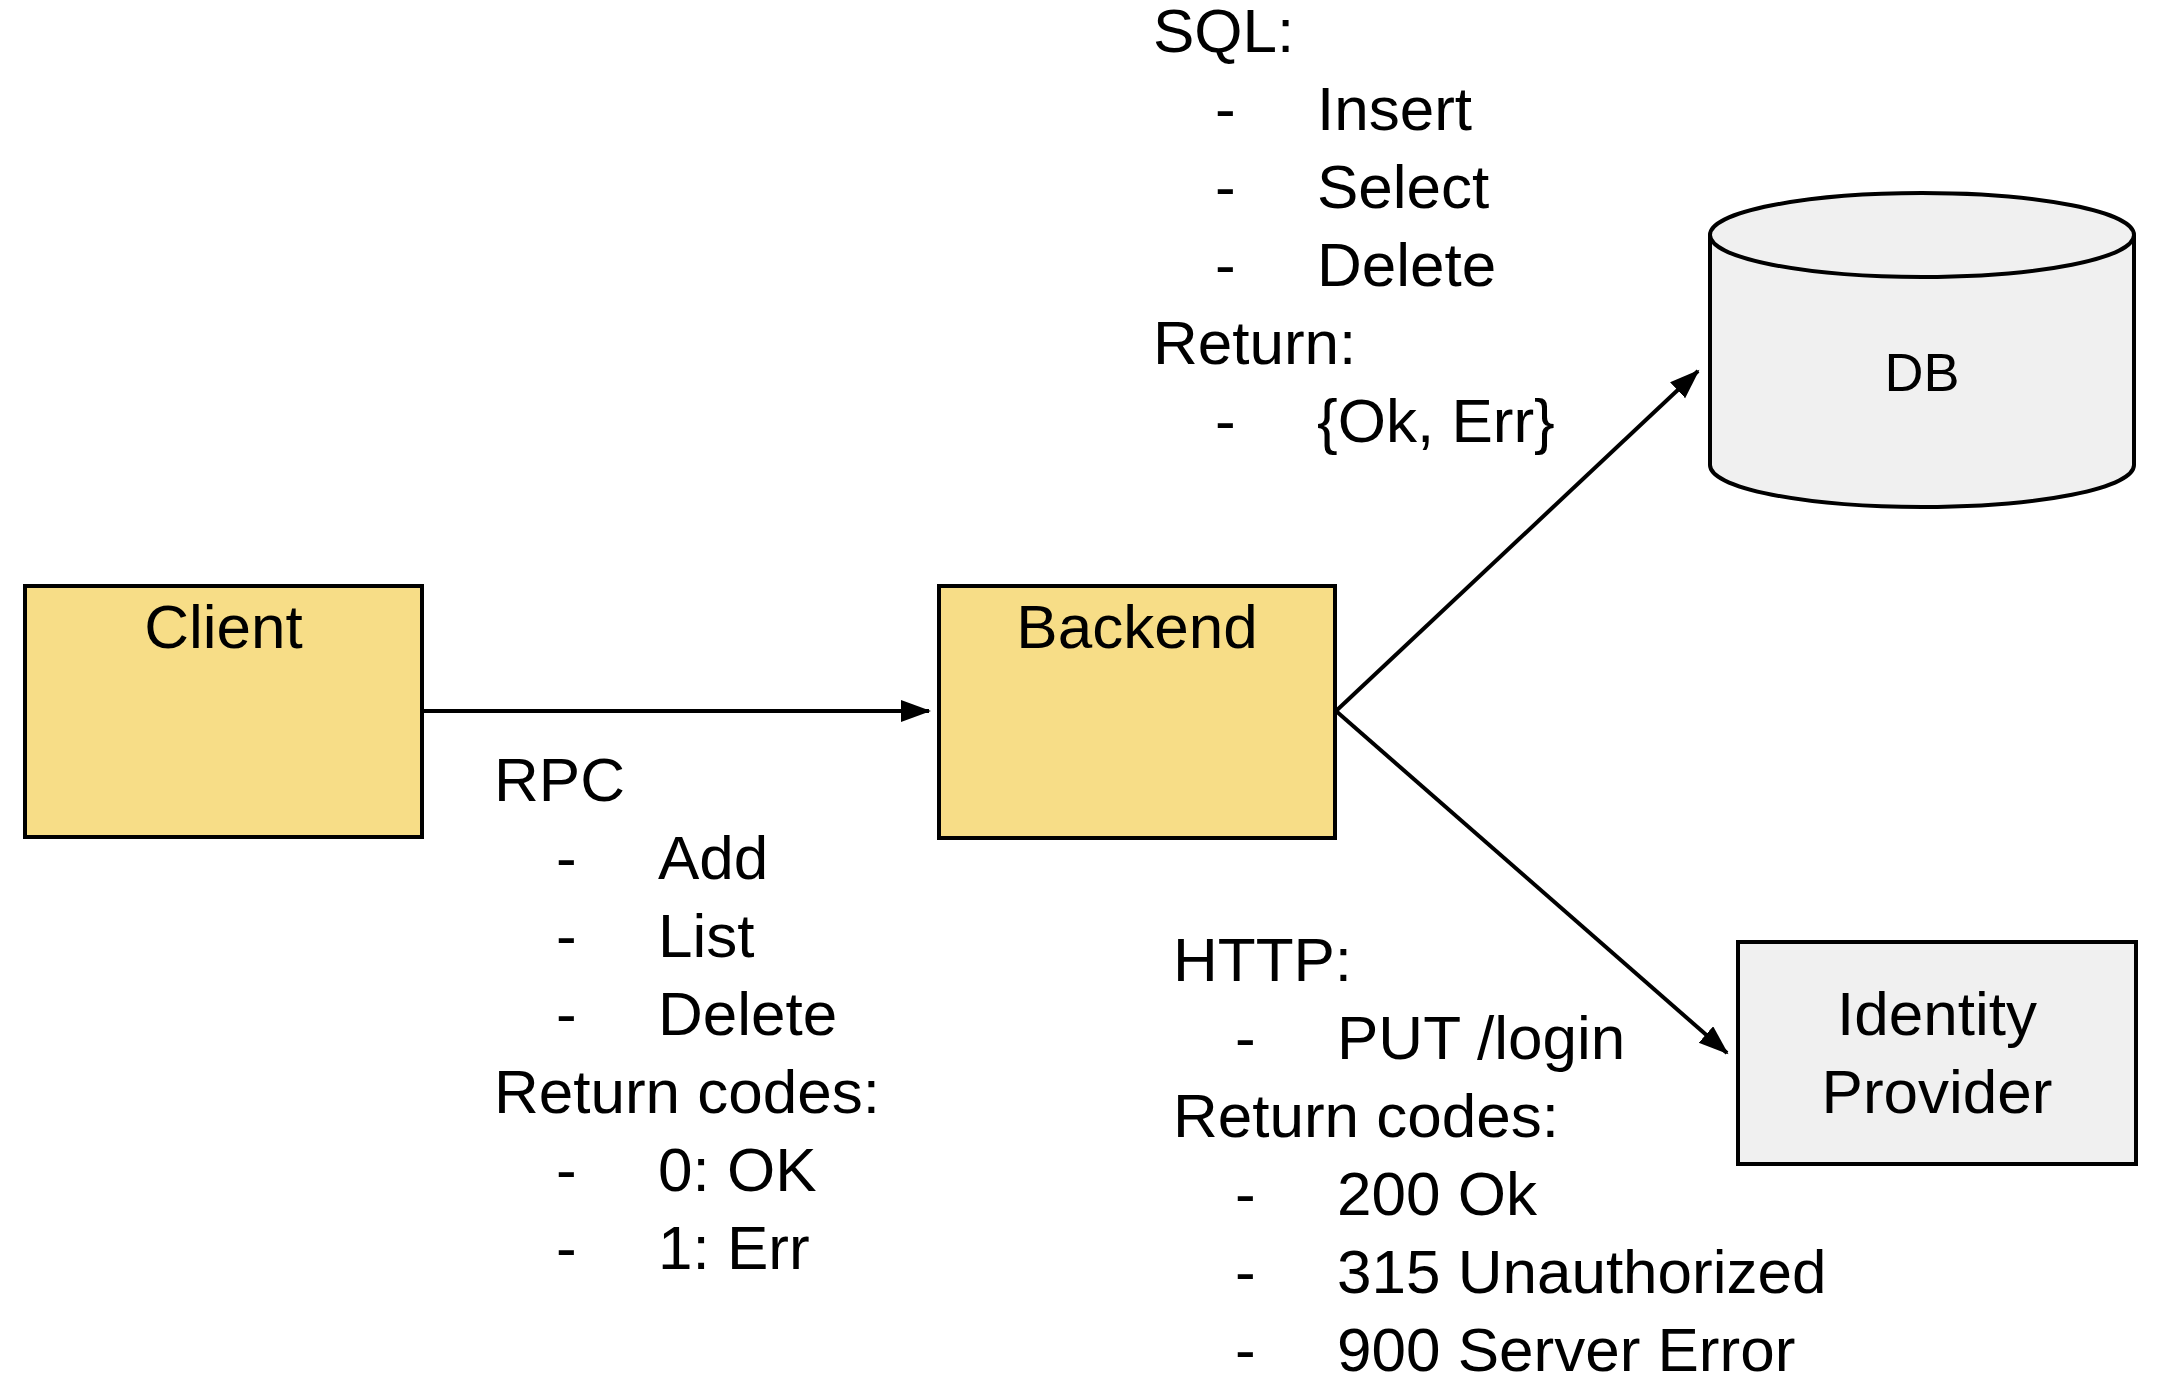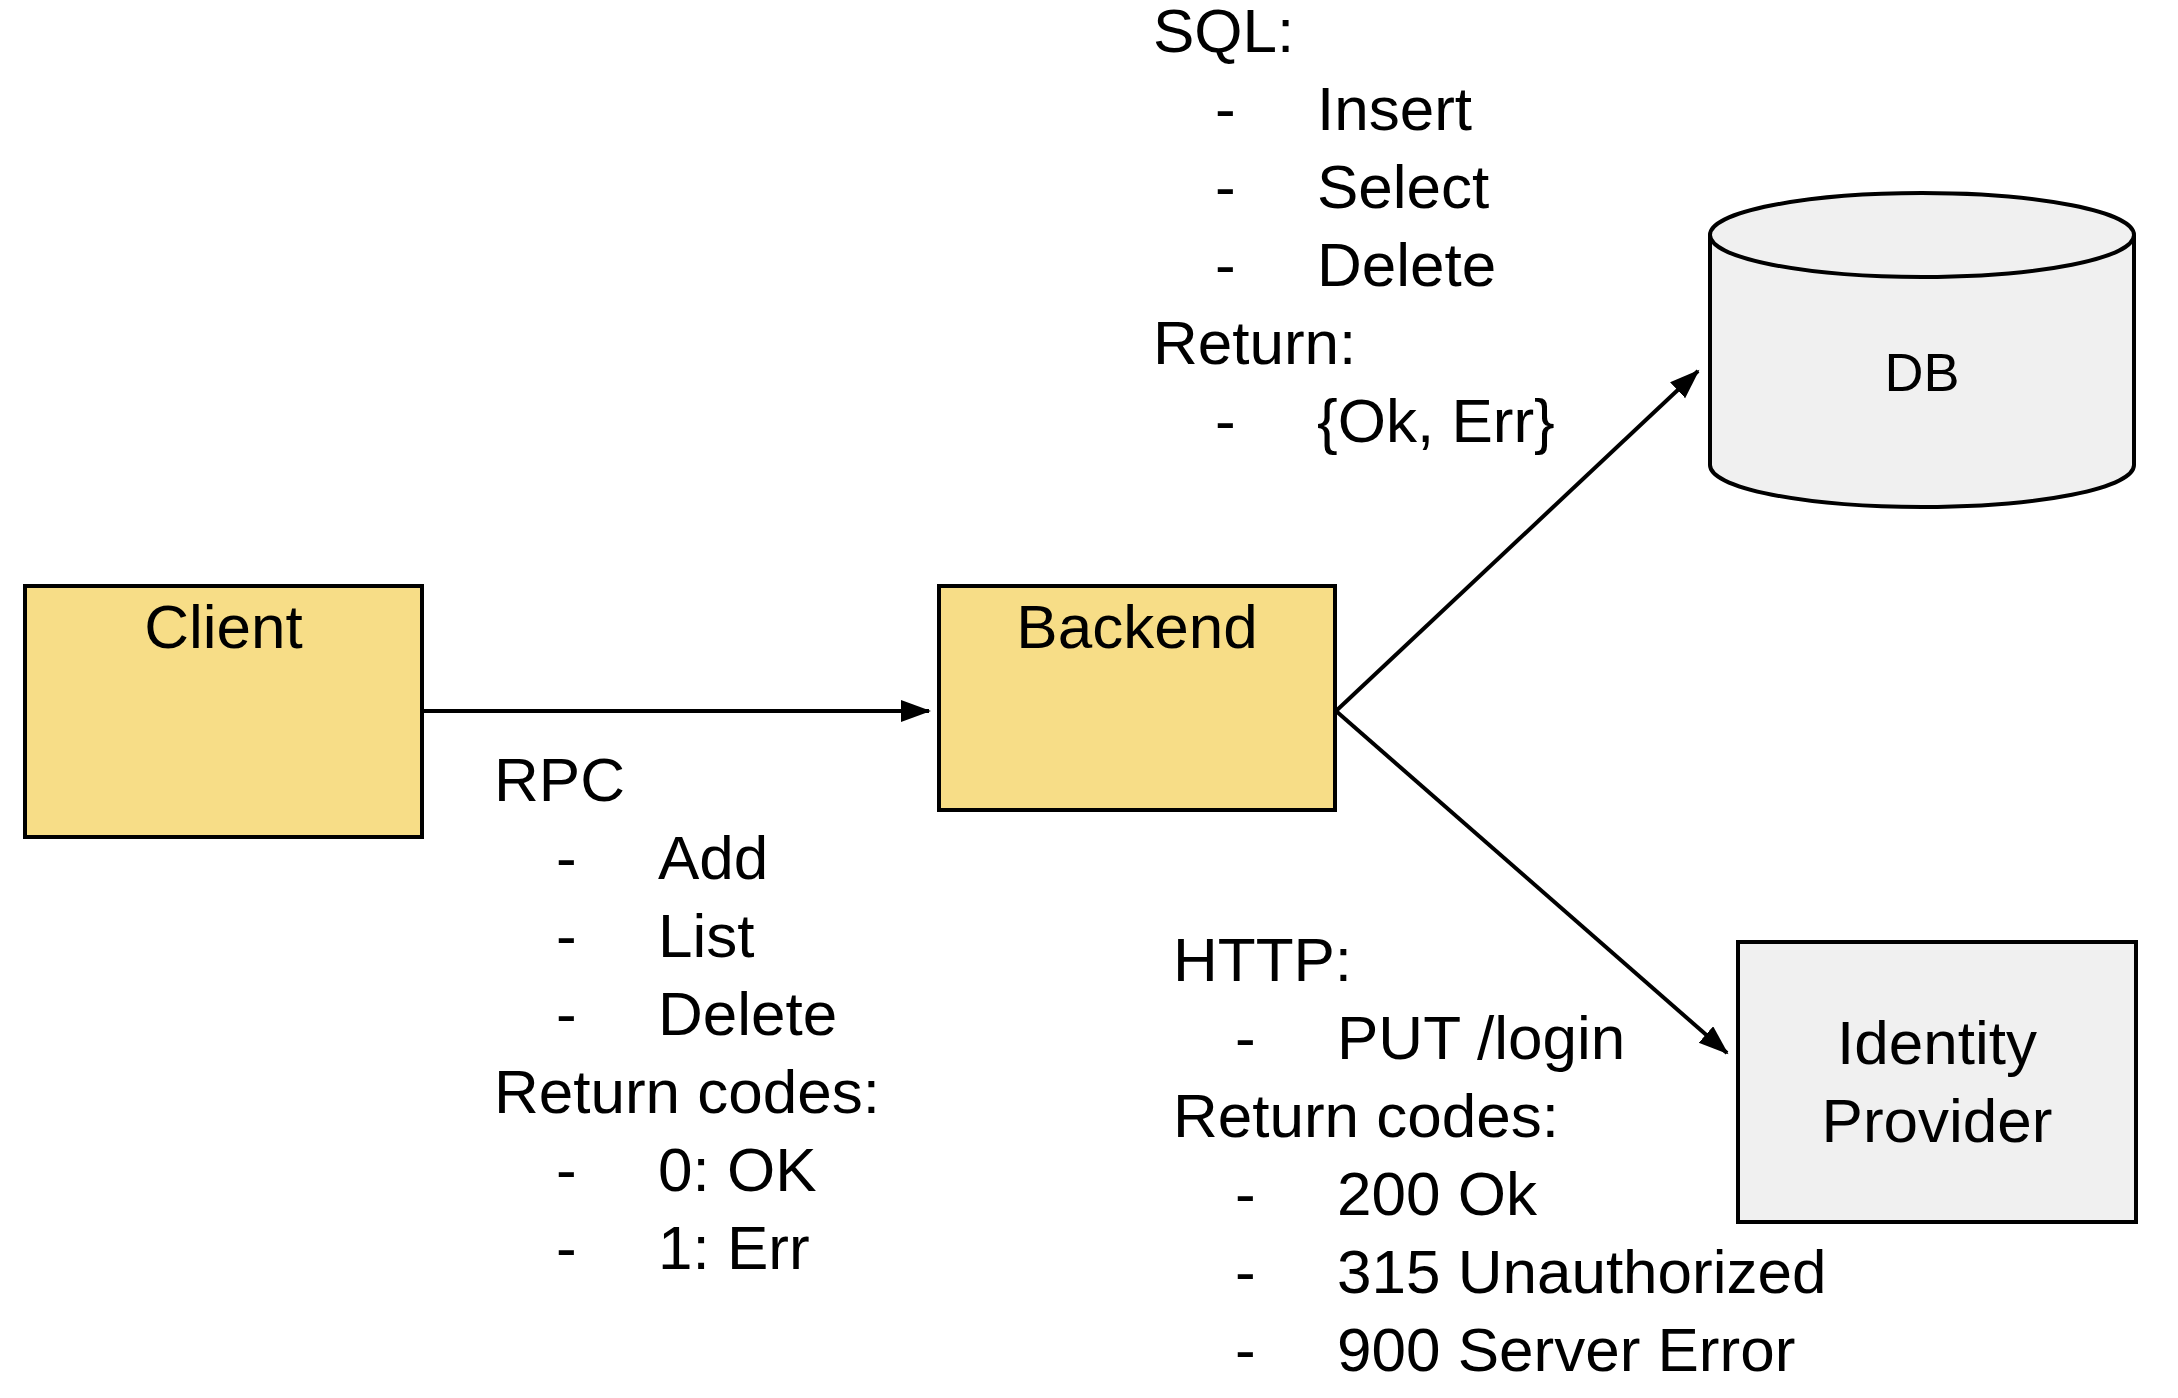--- a/index.html
+++ b/index.html
@@ -20,22 +20,22 @@
 
   .node{
     position:absolute;
     border:4px solid var(--stroke);
     box-sizing:border-box;
     display:flex;justify-content:center;
     font-size:62px;line-height:78px;
     text-align:center;
   }
   #client-node{left:23px;top:584px;width:401px;height:255px;background:var(--yellow);}
-  #backend-node{left:937px;top:584px;width:400px;height:228px;background:var(--yellow);}
-  #idp-node{left:1736px;top:940px;width:402px;height:284px;background:var(--gray);flex-direction:column;}
+  #backend-node{left:937px;top:584px;width:400px;height:256px;background:var(--yellow);}
+  #idp-node{left:1736px;top:940px;width:402px;height:226px;background:var(--gray);flex-direction:column;}
 
   #db-label{
     position:absolute;left:1710px;top:272px;width:424px;height:200px;
     display:flex;align-items:center;justify-content:center;
     font-size:54px;
   }
 
   .annotation{
     position:absolute;
     font-size:62px;line-height:78px;

